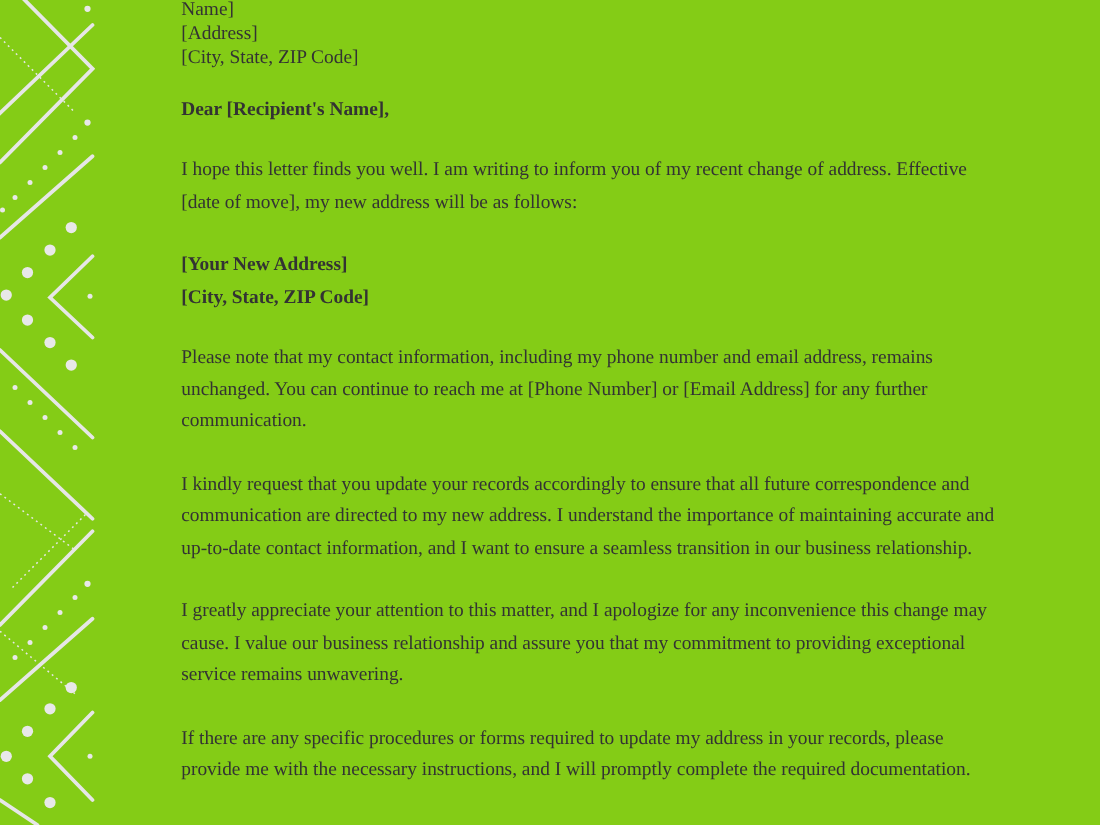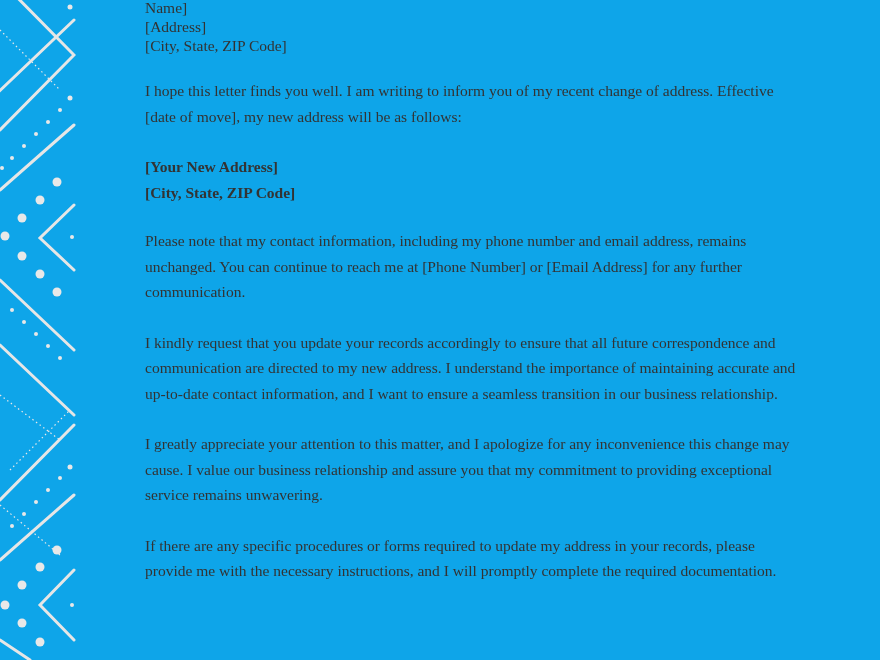--- a/index.html
+++ b/index.html
@@ -7,21 +7,21 @@
     padding: 0;
     width: 880px;
     height: 660px;
     overflow: hidden;
     background: #f7f7f7;
   }
   .page {
     position: relative;
     width: 880px;
     height: 660px;
-    background: #0ea5e9;
+    background: #84cc16;
     overflow: hidden;
   }
   .pattern {
     position: absolute;
     left: 0;
     top: 0;
     width: 76px;
     height: 660px;
   }
   .letter {
@@ -117,20 +117,21 @@
     </g>
   </svg>
 
   <div class="letter">
     <div class="addr-block">
       <span class="addr-line">Name]</span>
       <span class="addr-line">[Address]</span>
       <span class="addr-line">[City, State, ZIP Code]</span>
     </div>
 
+    <div class="salutation">Dear [Recipient's Name],</div>
 
     <div class="para">I hope this letter finds you well. I am writing to inform you of my recent change of address. Effective [date of move], my new address will be as follows:</div>
 
     <div class="new-address">
       <span>[Your New Address]</span>
       <span>[City, State, ZIP Code]</span>
     </div>
 
     <div class="para">Please note that my contact information, including my phone number and email address, remains unchanged. You can continue to reach me at [Phone Number] or [Email Address] for any further communication.</div>
     <div class="para after-address">I kindly request that you update your records accordingly to ensure that all future correspondence and communication are directed to my new address. I understand the importance of maintaining accurate and up-to-date contact information, and I want to ensure a seamless transition in our business relationship.</div>

